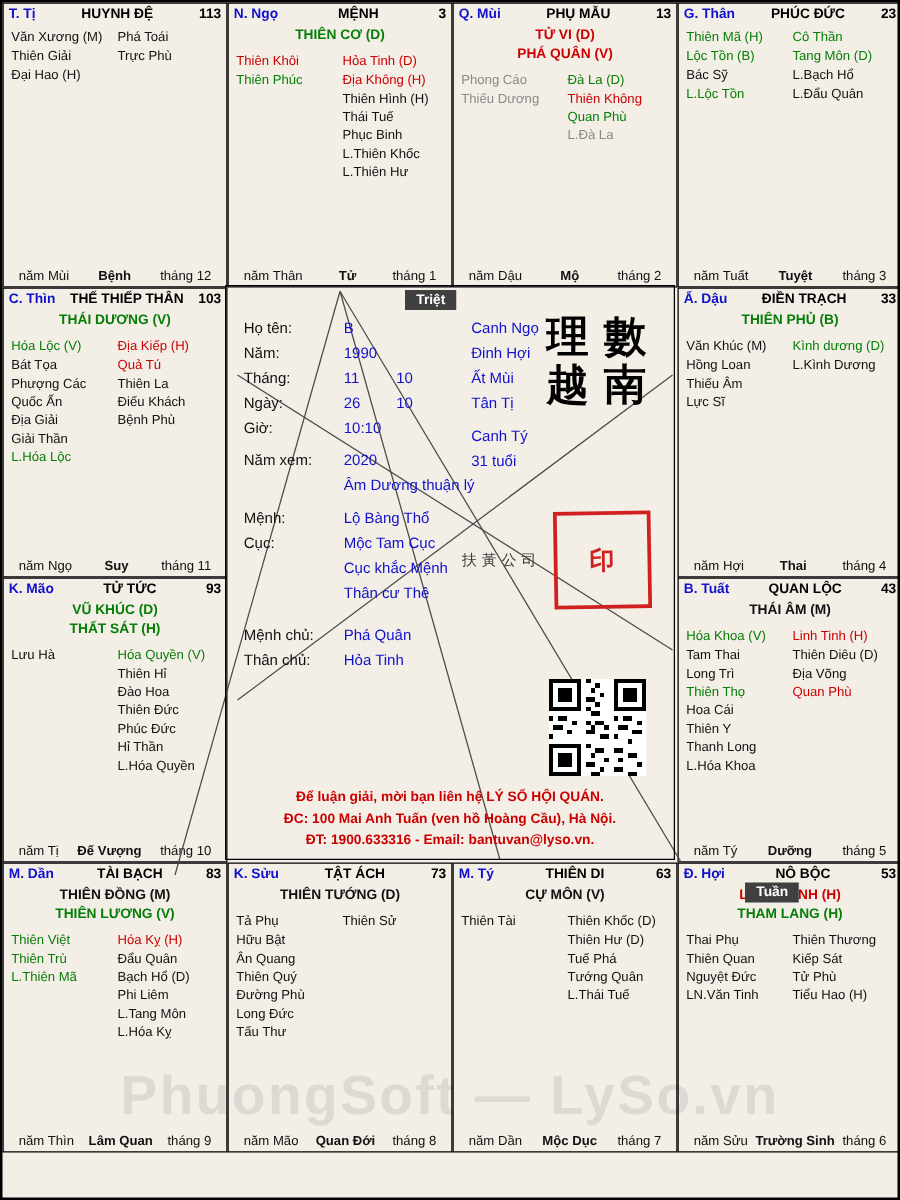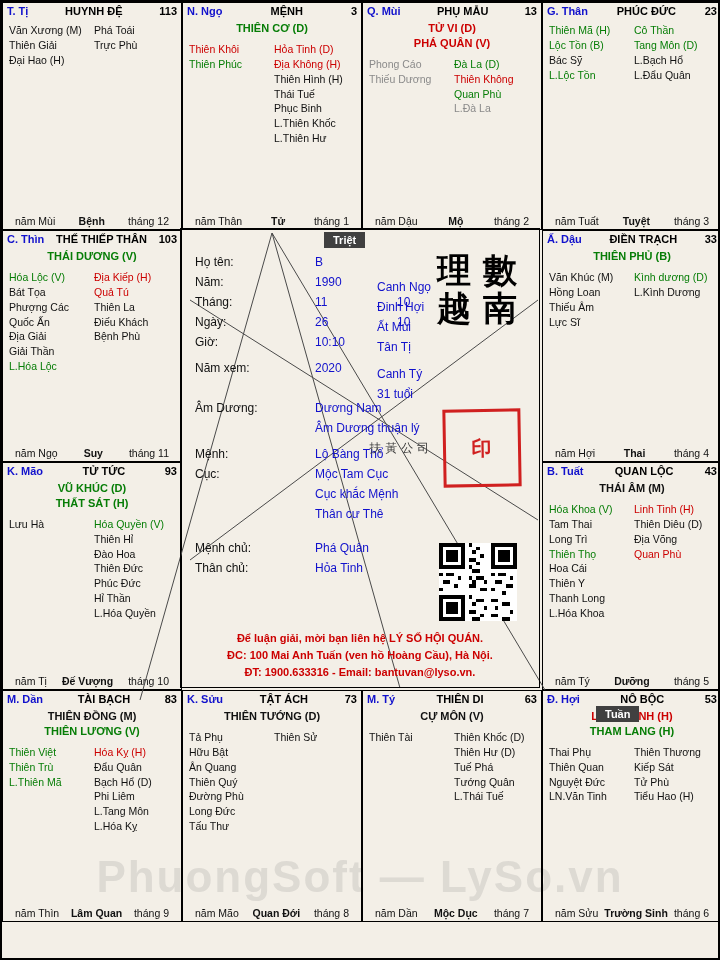--- a/index.html
+++ b/index.html
@@ -65,21 +65,21 @@
     border:1px solid #000;
     box-sizing:border-box;
     background:transparent;
     z-index:3;
   }
   #lines{position:absolute;inset:0;z-index:1;}
   .info{
     position:absolute;left:14px;top:24px;width:230px;
     font-size:12px;z-index:4;
   }
-  .inforow{display:flex;margin-bottom:2px;line-height:1.5;gap:40px;}
+  .inforow{display:flex;margin-bottom:2px;line-height:1.5;}
   .lab{width:80px;color:#111;}
   .val{color:#1111cc;}
   .val2{color:#1111cc;width:42px;display:inline-block;}
   .can{position:absolute;left:196px;top:24px;width:100px;color:#1111cc;font-size:12px;line-height:1.5;z-index:4;}
   .canrow{margin-bottom:2px;}
   .bigchars{
     position:absolute;right:16px;top:22px;
     width:92px;text-align:center;
     font-family:"DejaVu Serif", serif;
     font-size:34px;font-weight:bold;color:#000;
@@ -514,24 +514,20 @@
         <span class="val">10</span>
       </div>
     <div class="inforow">
         <span class="lab">Giờ:</span>
         <span class="val">10:10</span>
       </div>
     <div class="inforow" style="margin-top:8px">
         <span class="lab">Năm xem:</span>
         <span class="val">2020</span>
       </div>
-    <div class="inforow" style="margin-top:22px">
-        <span class="lab">Âm Dương:</span>
-        <span class="val">Dương Nam</span>
-      </div>
     <div class="inforow">
         <span class="lab"></span>
         <span class="val">Âm Dương thuận lý</span>
       </div>
     <div class="inforow" style="margin-top:8px">
         <span class="lab">Mệnh:</span>
         <span class="val">Lộ Bàng Thổ</span>
       </div>
     <div class="inforow">
         <span class="lab">Cục:</span>
@@ -549,21 +545,21 @@
         <span class="lab">Mệnh chủ:</span>
         <span class="val">Phá Quân</span>
       </div>
     <div class="inforow">
         <span class="lab">Thân chủ:</span>
         <span class="val">Hỏa Tinh</span>
       </div>
   </div>
 
   <div class="can">
-    <div class="canrow" style="margin-top:25px">Canh Ngọ</div>
+    <div class="canrow" style="">Canh Ngọ</div>
     <div class="canrow">Đinh Hợi</div>
     <div class="canrow">Ất Mùi</div>
     <div class="canrow">Tân Tị</div>
     <div class="canrow" style="margin-top:9px">Canh Tý</div>
     <div class="canrow">31 tuổi</div>
   </div>
 
   <div class="bigchars">理 數 越 南</div>
   <div class="sideseal">扶 黃 公 司</div>
   <div class="seal">印</div>

